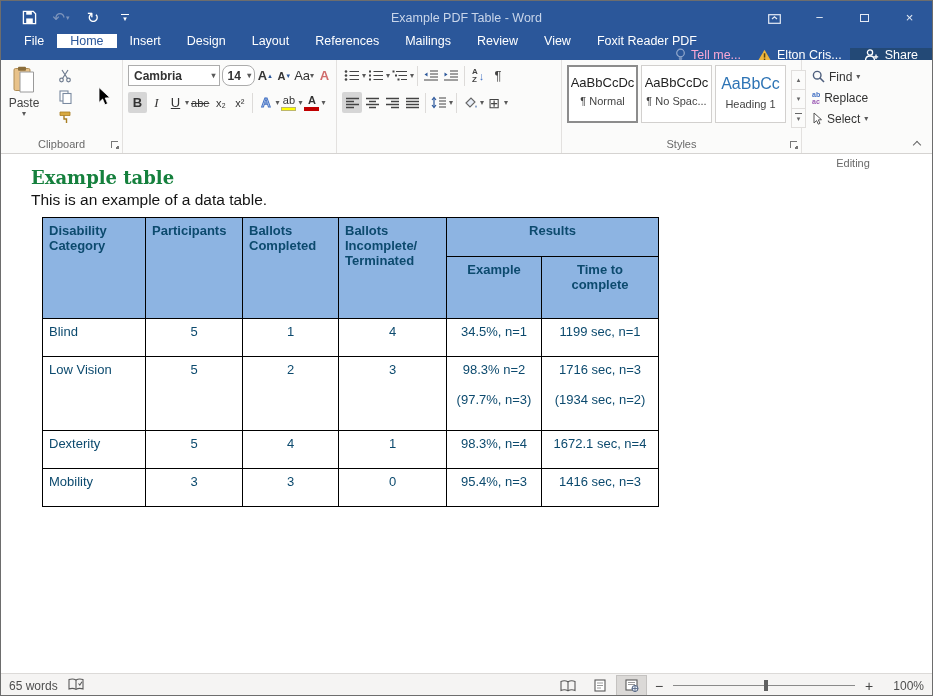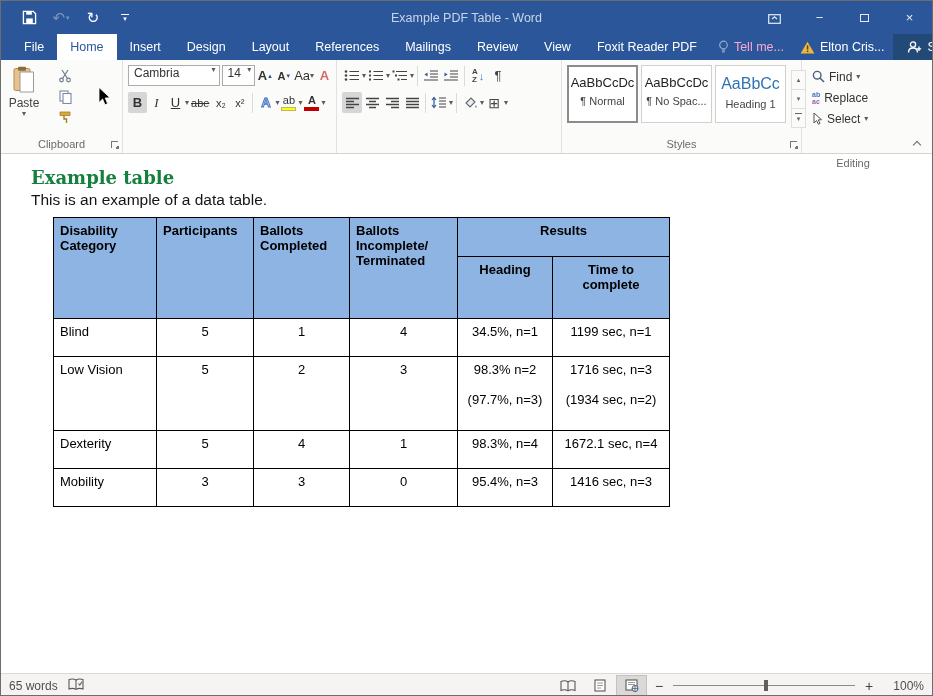--- a/index.html
+++ b/index.html
@@ -16,21 +16,21 @@
   .qatbtn.dim{color:#7E95BC;}
   .qat .mini-caret{font-size:7px;margin-left:1px;color:#7E95BC;}
   .qat-more{display:flex;flex-direction:column;align-items:center;color:#fff;}
   .qat-more .bar{width:8px;height:1px;background:#fff;margin-bottom:1px;}
   .qat-more .car{font-size:7px;line-height:5px;}
   .wtitle{position:absolute;left:0;right:0;text-align:center;color:#C8D5EA;font-size:12.5px;pointer-events:none;}
   .wincontrols{margin-left:auto;display:flex;height:33px;z-index:2;}
   .wc{width:45px;display:flex;align-items:center;justify-content:center;color:#E5EBF5;font-size:13px;}
   .maxbox{width:9px;height:8px;border:1px solid #E5EBF5;display:block;}
   
-  .tabrow{height:26px;background:#2B579A;display:flex;align-items:stretch;color:#fff;font-size:12.5px;}
+  .tabrow{height:26px;background:#2B579A;display:flex;align-items:stretch;color:#fff;font-size:12.5px;flex-direction:column;}
   .tabs{display:flex;align-items:stretch;padding-left:10px;}
   .tab{padding:0 13px;display:flex;align-items:center;white-space:nowrap;}
   .tab.active{background:#fff;color:#2B579A;}
   .tabr{margin-left:auto;display:flex;align-items:stretch;}
   .tellme{display:flex;align-items:center;color:#f9a8d4;padding:0 8px;white-space:nowrap;}
   .tellme svg{margin-right:5px;}
   .useritem{display:flex;align-items:center;padding:0 8px;white-space:nowrap;}
   .useritem svg{margin-right:5px;}
   .sharebtn{display:flex;align-items:center;background:#234976;padding:0 14px;white-space:nowrap;}
   .sharebtn svg{margin-right:6px;}
@@ -46,24 +46,24 @@
   
   .g-clipboard{width:122px;}
   .paste{width:46px;display:flex;flex-direction:column;align-items:center;padding-top:6px;color:#444;font-size:12px;}
   .paste .lbl{margin-top:3px;}
   .minicol{display:flex;flex-direction:column;margin-left:6px;padding-top:5px;}
   .sbtn{width:24px;height:21px;display:flex;align-items:center;justify-content:center;}
   
   .g-font{width:214px;}
   .fcol{display:flex;flex-direction:column;padding:5px 2px 0 5px;width:100%;}
   .frow{display:flex;align-items:center;}
-  .combo{height:21px;border:1px solid #ACACAC;background:#fff;display:flex;align-items:flex-start;font-size:12px;color:#333;padding-left:5px;}
+  .combo{height:21px;border:1px solid #ACACAC;background:#fff;display:flex;align-items:center;font-size:12px;color:#333;padding-left:5px;font-weight:bold;}
   .combo .caret{margin-left:auto;margin-right:3px;}
   .combo.family{width:102px;}
-  .combo.size{width:37px;margin-left:2px;}
+  .combo.size{width:37px;margin-left:2px;border-radius:8px;}
   .fbtn{height:21px;min-width:19px;padding:0 2px;display:flex;align-items:center;justify-content:center;color:#333;font-size:13px;}
   .fbtn.on{background:#D6D6D6;border-radius:2px;}
   .frow2{margin-top:6px;}
   .bold{font-weight:bold;}
   .italic{font-style:italic;font-family:"Liberation Serif",serif;}
   .uline{text-decoration:underline;}
   .strike{font-size:11px;text-decoration:line-through;}
   .fxA{font-weight:bold;color:#E9F0FA;-webkit-text-stroke:1px #4472C4;}
   .stackbar{display:flex;flex-direction:column;align-items:center;line-height:11px;font-size:11px;}
   .stackbar .bar{width:15px;height:4px;display:block;margin-top:1px;}
@@ -99,21 +99,21 @@
   .erow .caret{margin-left:4px;}
   .replace-ic{display:flex;flex-direction:column;font-size:7px;line-height:7px;font-weight:bold;margin-right:4px;}
   .replace-ic .t1{color:#4472C4;}
   .replace-ic .t2{color:#9C5BB5;}
   .collapse{position:absolute;right:10px;bottom:6px;width:8px;height:8px;}
   .collapse i{display:block;width:6px;height:6px;border-top:1.5px solid #666;border-left:1.5px solid #666;transform:rotate(45deg);margin-top:3px;}
   
   .doc{height:519px;background:#fff;padding:13px 0 0 30px;overflow:hidden;}
   .docheading{font-family:"DejaVu Serif","Liberation Serif",serif;font-size:18px;font-weight:bold;color:#15803d;margin-bottom:3px;}
   .intro{font-size:15.5px;color:#141414;margin-bottom:8px;}
-  table.datatable{border-collapse:collapse;margin-left:22px;font-size:13px;color:#000000;}
+  table.datatable{border-collapse:collapse;margin-left:11px;font-size:13px;color:#0c4a6e;}
   .datatable th,.datatable td{border:1.5px solid #000;}
   .datatable thead th{background:#8DB4E2;font-weight:bold;text-align:left;vertical-align:top;padding:5px 6px;}
   .datatable thead th.ctr{text-align:center;}
   .datatable tbody td{vertical-align:top;text-align:center;padding:5px 4px;}
   .datatable tbody td.cat{text-align:left;padding-left:6px;}
   .line2{margin-top:15px;}
   .wrapnarrow{display:inline-block;max-width:70px;}
   
   .statusbar{height:24px;background:#F5F4F3;border-top:1px solid #DCDAD8;display:flex;align-items:center;font-size:12px;color:#4E4E4E;padding:0 8px;}
   .words{margin-right:10px;}
@@ -545,21 +545,21 @@
       </colgroup>
       <thead>
         <tr style="height:39px">
           <th rowspan="2">Disability Category</th>
           <th rowspan="2">Participants</th>
           <th rowspan="2">Ballots Completed</th>
           <th rowspan="2">Ballots Incomplete/ Terminated</th>
           <th colspan="2" class="ctr">Results</th>
         </tr>
         <tr style="height:62px">
-          <th class="ctr">Heading</th>
+          <th class="ctr">Example</th>
           <th class="ctr"><span class="wrapnarrow">Time to complete</span></th>
         </tr>
       </thead>
       <tbody>
         <tr style="height:38px">
           <td class="cat">Blind</td>
           <td>5</td>
           <td>1</td>
           <td>4</td>
           <td>34.5%, n=1</td>

